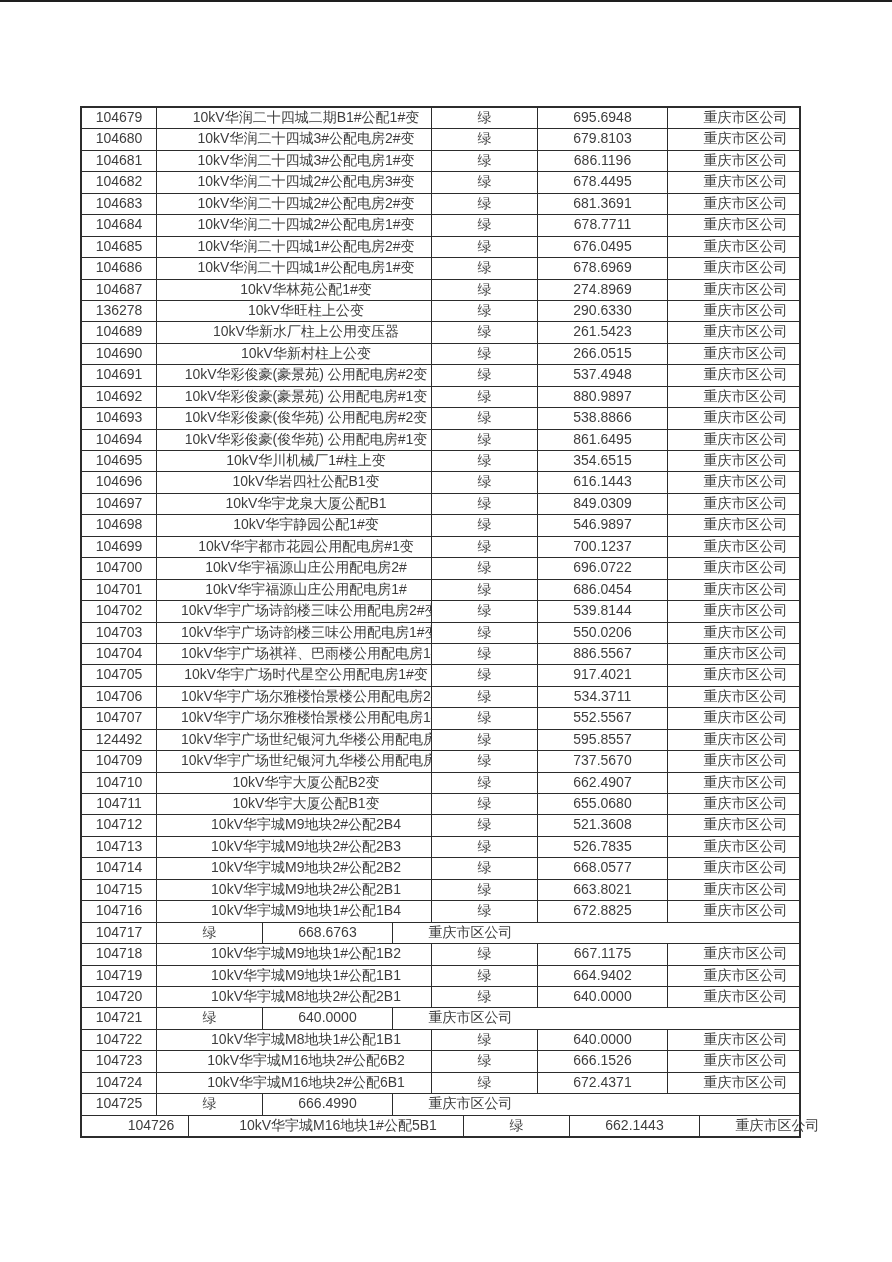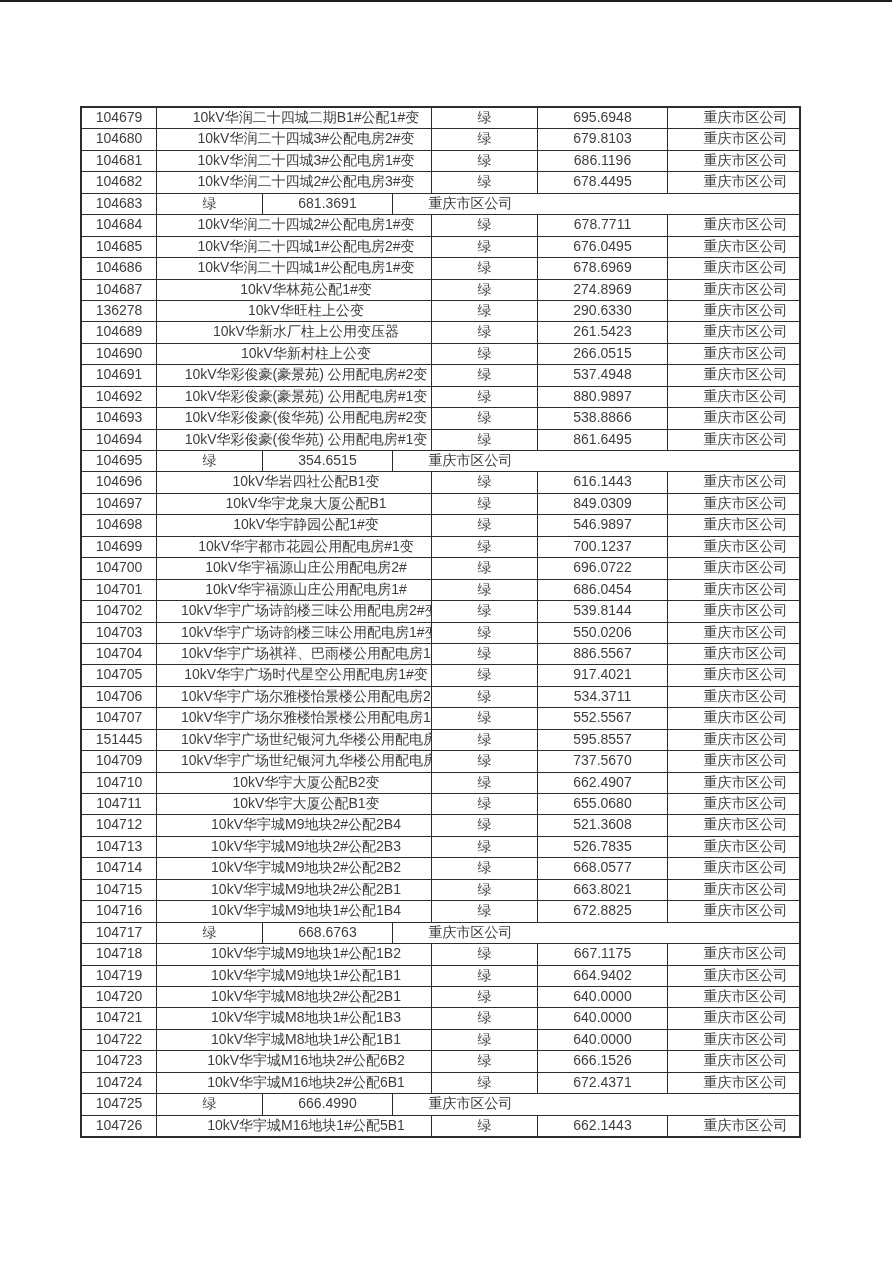--- a/index.html
+++ b/index.html
@@ -35,20 +35,21 @@
     background: #ffffff;
   }
   .row {
     flex: 1;
     display: flex;
     box-sizing: border-box;
     border-bottom: 1.5px solid #2c2c2c;
   }
   .row:last-child {
     border-bottom: none;
+    padding-left: 32px;
   }
   .cell {
     box-sizing: border-box;
     height: 100%;
     flex: 0 0 auto;
     text-align: center;
     line-height: 19.9px;
     font-size: 14px;
     color: #3d3d3d;
     white-space: nowrap;
@@ -94,20 +95,21 @@
   </div>
       <div class="row">
     <div class="cell c-id">104682</div>
     <div class="cell c-name">10kV华润二十四城2#公配电房3#变</div>
     <div class="cell c-status">绿</div>
     <div class="cell c-value">678.4495</div>
     <div class="cell c-company">重庆市区公司</div>
   </div>
       <div class="row">
     <div class="cell c-id">104683</div>
+    <div class="cell c-name">10kV华润二十四城2#公配电房2#变</div>
     <div class="cell c-status">绿</div>
     <div class="cell c-value">681.3691</div>
     <div class="cell c-company">重庆市区公司</div>
   </div>
       <div class="row">
     <div class="cell c-id">104684</div>
     <div class="cell c-name">10kV华润二十四城2#公配电房1#变</div>
     <div class="cell c-status">绿</div>
     <div class="cell c-value">678.7711</div>
     <div class="cell c-company">重庆市区公司</div>
@@ -177,20 +179,21 @@
   </div>
       <div class="row">
     <div class="cell c-id">104694</div>
     <div class="cell c-name">10kV华彩俊豪(俊华苑) 公用配电房#1变</div>
     <div class="cell c-status">绿</div>
     <div class="cell c-value">861.6495</div>
     <div class="cell c-company">重庆市区公司</div>
   </div>
       <div class="row">
     <div class="cell c-id">104695</div>
+    <div class="cell c-name">10kV华川机械厂1#柱上变</div>
     <div class="cell c-status">绿</div>
     <div class="cell c-value">354.6515</div>
     <div class="cell c-company">重庆市区公司</div>
   </div>
       <div class="row">
     <div class="cell c-id">104696</div>
     <div class="cell c-name">10kV华岩四社公配B1变</div>
     <div class="cell c-status">绿</div>
     <div class="cell c-value">616.1443</div>
     <div class="cell c-company">重庆市区公司</div>
@@ -266,21 +269,21 @@
     <div class="cell c-company">重庆市区公司</div>
   </div>
       <div class="row">
     <div class="cell c-id">104707</div>
     <div class="cell c-name">10kV华宇广场尔雅楼怡景楼公用配电房1#变</div>
     <div class="cell c-status">绿</div>
     <div class="cell c-value">552.5567</div>
     <div class="cell c-company">重庆市区公司</div>
   </div>
       <div class="row">
-    <div class="cell c-id">151445</div>
+    <div class="cell c-id">124492</div>
     <div class="cell c-name">10kV华宇广场世纪银河九华楼公用配电房2#变</div>
     <div class="cell c-status">绿</div>
     <div class="cell c-value">595.8557</div>
     <div class="cell c-company">重庆市区公司</div>
   </div>
       <div class="row">
     <div class="cell c-id">104709</div>
     <div class="cell c-name">10kV华宇广场世纪银河九华楼公用配电房1#变</div>
     <div class="cell c-status">绿</div>
     <div class="cell c-value">737.5670</div>
@@ -357,21 +360,20 @@
   </div>
       <div class="row">
     <div class="cell c-id">104720</div>
     <div class="cell c-name">10kV华宇城M8地块2#公配2B1</div>
     <div class="cell c-status">绿</div>
     <div class="cell c-value">640.0000</div>
     <div class="cell c-company">重庆市区公司</div>
   </div>
       <div class="row">
     <div class="cell c-id">104721</div>
-    <div class="cell c-name">10kV华宇城M8地块1#公配1B3</div>
     <div class="cell c-status">绿</div>
     <div class="cell c-value">640.0000</div>
     <div class="cell c-company">重庆市区公司</div>
   </div>
       <div class="row">
     <div class="cell c-id">104722</div>
     <div class="cell c-name">10kV华宇城M8地块1#公配1B1</div>
     <div class="cell c-status">绿</div>
     <div class="cell c-value">640.0000</div>
     <div class="cell c-company">重庆市区公司</div>

